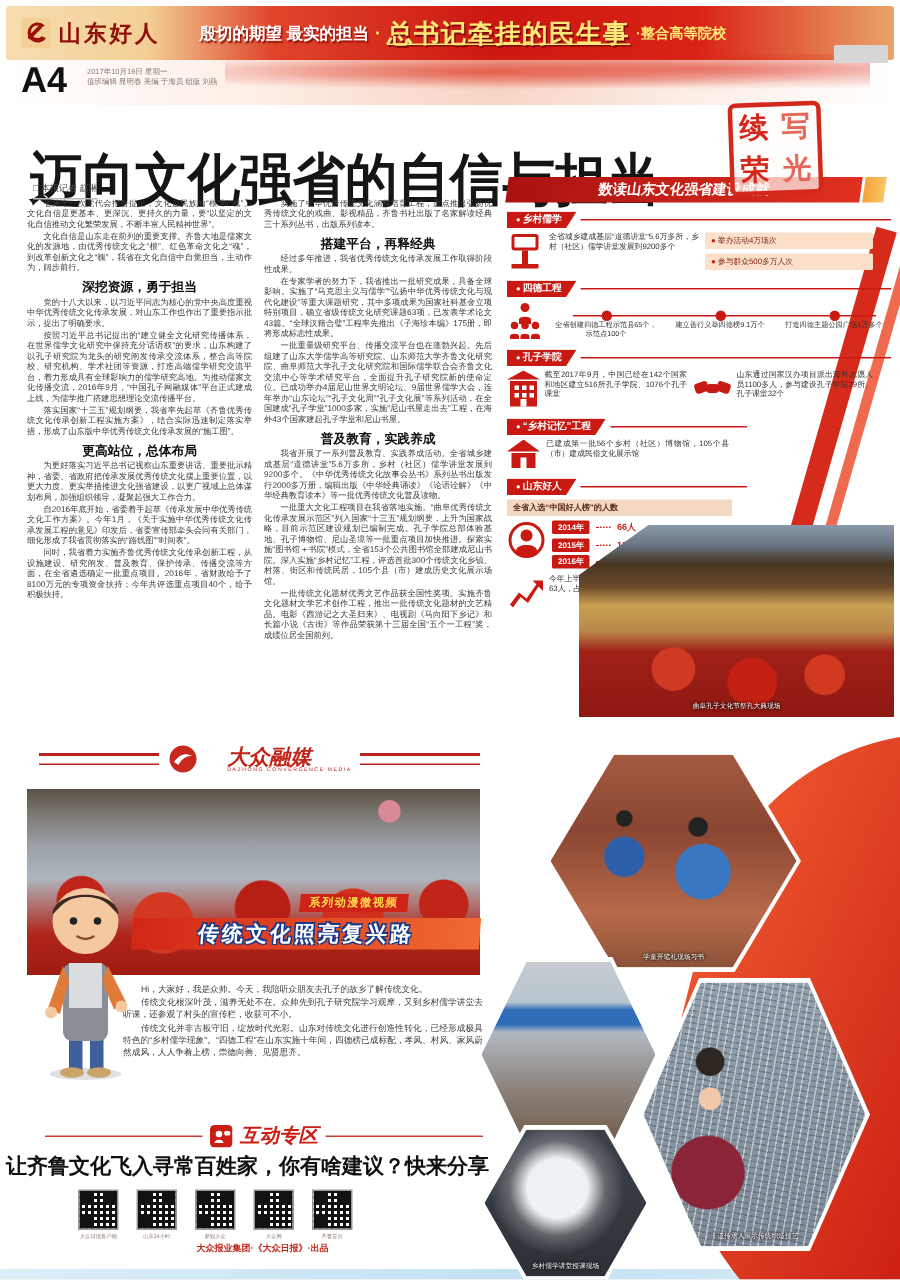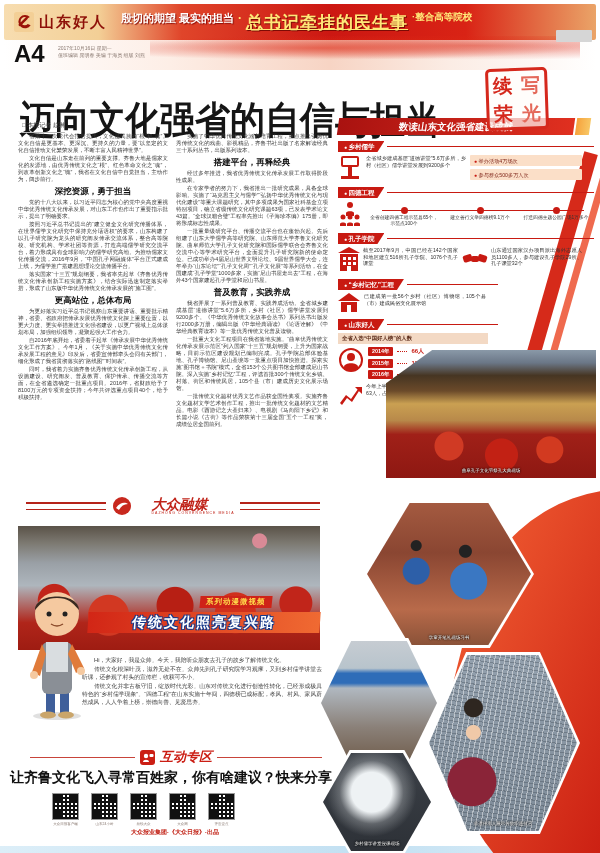--- a/index.html
+++ b/index.html
@@ -4,21 +4,21 @@
 <style>
   html,body{margin:0;padding:0;background:#e9e9e9;}
   .page{position:relative;width:600px;height:853px;background:#fff;overflow:hidden;
         font-family:"Liberation Sans","DejaVu Sans",sans-serif;}
   
   .banner{position:absolute;left:4px;top:4px;width:592px;height:36px;border-radius:2px;
     background:linear-gradient(90deg,#f7ddb0 0%,#f3cf96 16%,#e0452a 30%,#cc1712 55%,#d92315 78%,#eaa468 100%);
     display:flex;align-items:center;overflow:hidden;}
   .banner .emblem{width:20px;height:20px;margin:0 5px 0 10px;flex:0 0 auto;}
   .slogan{font-size:15px;font-weight:900;color:#8e1008;letter-spacing:2px;}
-  .banner-center{display:flex;align-items:flex-start;gap:4px;margin-left:14px;white-space:nowrap;}
+  .banner-center{display:flex;align-items:center;gap:4px;margin-left:26px;white-space:nowrap;}
   .b-sub{font-size:11px;font-weight:900;color:#fff;text-shadow:1px 1px 1px #8a0f08;}
   .b-dot{color:#ffe878;font-size:12px;font-weight:900;}
   .b-main{font-size:17px;font-weight:900;color:#ffe878;text-shadow:1px 1px 0 #7d0b05;letter-spacing:1px;text-decoration:underline;}
   .b-tag{font-size:9.5px;font-weight:700;color:#ffe878;}
   
   .edition-row{position:absolute;left:4px;top:40px;width:592px;height:30px;
     background:linear-gradient(90deg,#fff 0%,#fdeee6 28%,#f7d4c4 55%,#fbece4 75%,#fff 100%);}
   .page-label{position:absolute;left:14px;top:40px;font-size:24px;font-weight:800;color:#111;}
   .datelines{position:absolute;left:58px;top:45px;font-size:5px;line-height:7px;color:#8a7a72;}
   .brush{position:absolute;left:150px;top:36px;width:430px;height:24px;pointer-events:none;
@@ -105,21 +105,21 @@
   
   .media-banner{position:absolute;left:26px;top:490px;width:294px;height:32px;display:flex;align-items:center;gap:6px;z-index:2;}
   .dline{flex:1;height:5px;border-top:2px solid #b5231a;border-bottom:1px solid #b5231a;}
   .media-logo{display:flex;align-items:center;gap:20px;}
   .logo-text{font-size:14px;font-weight:900;color:#c0241a;font-style:italic;line-height:1;}
   .logo-sub{font-size:3.5px;color:#c0241a;letter-spacing:1px;text-align:center;}
   
   .divider{position:absolute;left:30px;top:748px;width:292px;display:flex;align-items:center;gap:5px;z-index:3;}
   .divider .line{flex:1;height:1px;background:#c8443a;}
   .badge-label{font-size:13px;font-style:italic;font-weight:900;color:#cb1e14;}
-  .q-line{position:absolute;left:4px;top:769px;width:334px;text-align:center;font-size:14px;font-weight:900;color:#101010;z-index:3;}
+  .q-line{position:absolute;left:4px;top:769px;width:334px;font-size:14px;font-weight:900;color:#101010;z-index:3;}
   .qr-row{position:absolute;left:52px;top:793px;display:flex;gap:12px;z-index:3;}
   .qr-item{display:flex;flex-direction:column;align-items:center;gap:2px;}
   .qr{position:relative;width:25px;height:25px;border:1px solid #999;
     background:repeating-linear-gradient(0deg,#111 0 2px,transparent 2px 4px),
                repeating-linear-gradient(90deg,#111 0 2px,#fff 2px 4px);}
   .qr::after{content:"";position:absolute;inset:1px;
     background:linear-gradient(#111,#111) 0 0/7px 7px no-repeat,
                linear-gradient(#111,#111) 100% 0/7px 7px no-repeat,
                linear-gradient(#111,#111) 0 100%/7px 7px no-repeat;}
   .qr-cap{font-size:3.5px;color:#8a7a72;}

